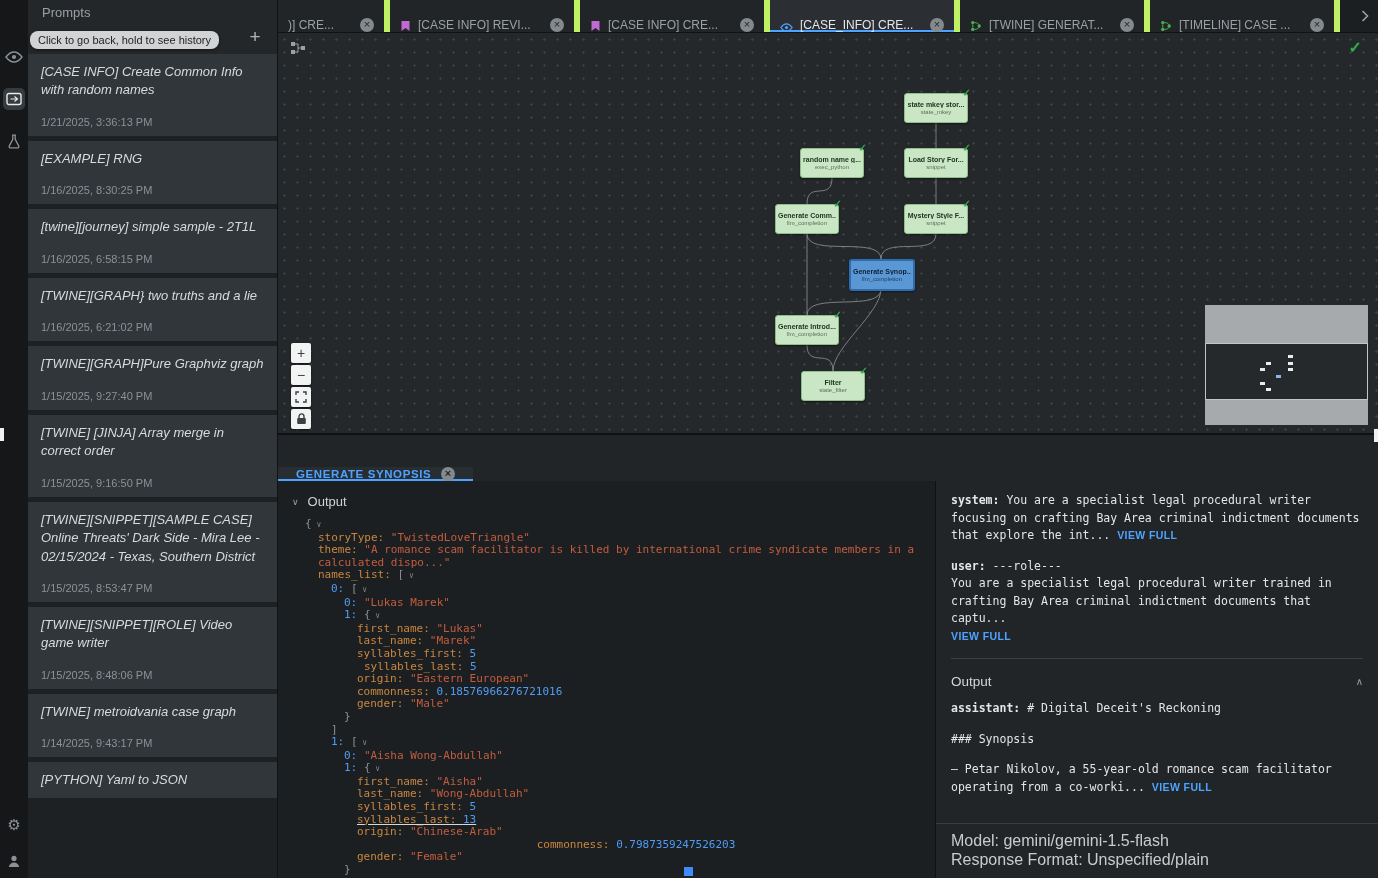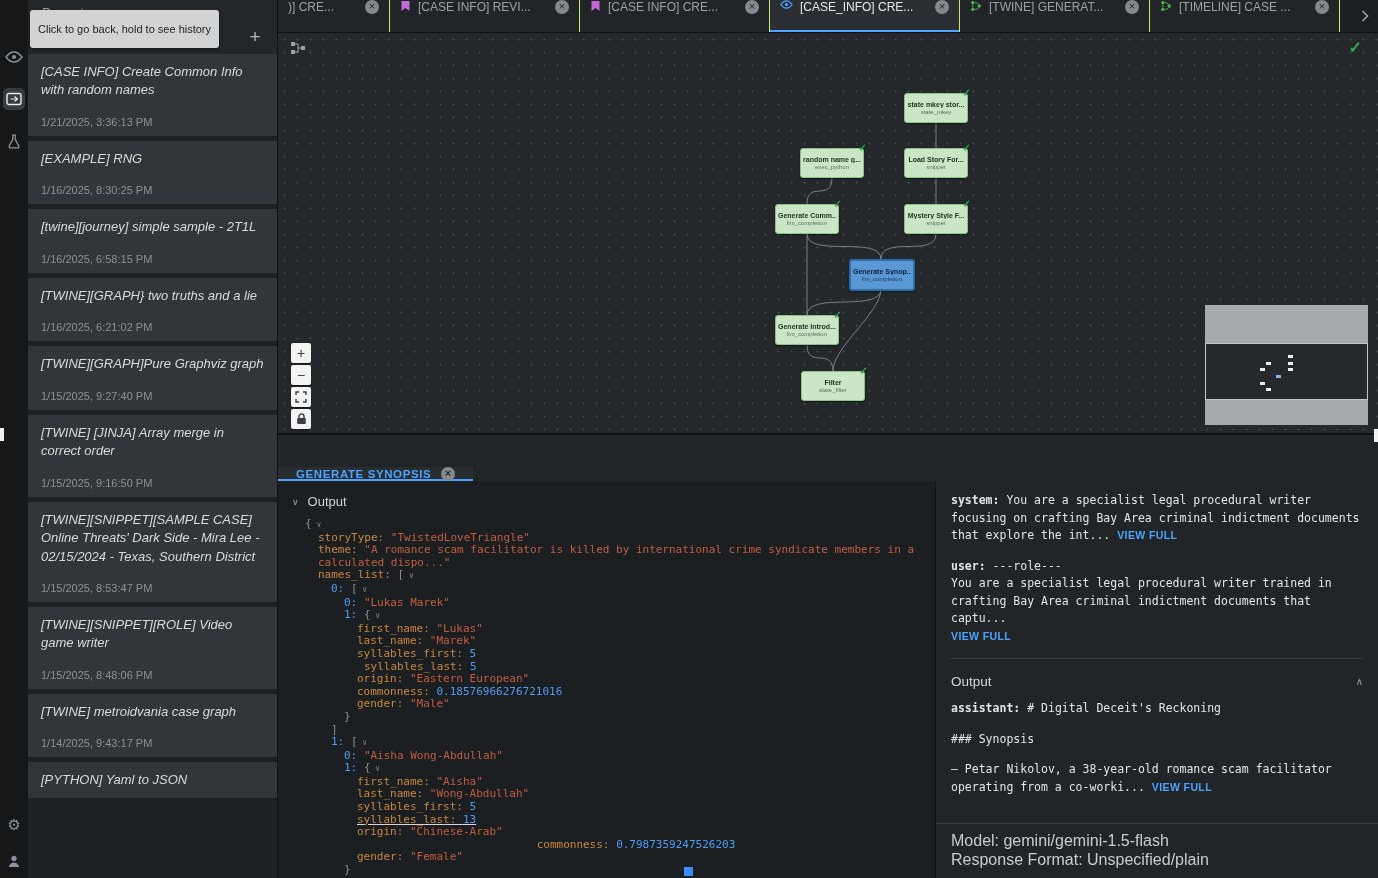--- a/index.html
+++ b/index.html
@@ -24,21 +24,21 @@
   .pi-title{font-size:13px;line-height:1.42;color:#d8dbdc;font-style:italic;}
   .pi-ts{font-size:11px;color:#8b9196;margin-top:16px;}
   .pi-ts:empty{display:none;}
 
   
   .main{flex:1;display:flex;flex-direction:column;min-width:0;}
 
   
   .tabbar{height:33px;flex:none;background:#1c1f21;display:flex;align-items:stretch;border-bottom:1px solid #101213;}
   .tabs{display:flex;flex:1;overflow:hidden;}
-  .tab{width:190px;flex:none;display:flex;align-items:flex-start;gap:7px;padding:0 10px;background:#222527;border-right:1px solid #bef264;font-size:12px;color:#9aa0a4;cursor:pointer;}
+  .tab{width:190px;flex:none;display:flex;align-items:flex-end;gap:7px;padding:0 10px;background:#222527;border-right:6px solid #bef264;font-size:12px;color:#9aa0a4;cursor:pointer;}
   .tab.partial{width:112px;}
   .tab.active{background:#2b2f33;color:#e4e7e9;box-shadow:inset 0 -2px 0 #4da3ff;}
   .tab-icon{display:flex;align-items:center;flex:none;}
   .tab-label{flex:1;white-space:nowrap;overflow:hidden;}
   .tab-close{width:14px;height:14px;border-radius:50%;background:#84898d;color:#24272a;font-size:11px;line-height:13px;text-align:center;flex:none;cursor:pointer;}
   .tab-overflow{width:26px;flex:none;display:flex;align-items:center;justify-content:center;color:#9aa0a4;cursor:pointer;}
 
   
   .canvas{height:402px;flex:none;position:relative;background:#24282b;background-image:radial-gradient(#3a3f42 1px,transparent 1.2px);background-size:13px 13px;overflow:hidden;border-bottom:2px solid #0e1011;}
   .edge-layer{position:absolute;left:0;top:0;width:1100px;height:402px;}
@@ -83,21 +83,21 @@
   .msg-label{font-weight:bold;}
   .view-full{color:#4da3ff;font-size:10.5px;font-weight:bold;letter-spacing:.4px;cursor:pointer;font-family:"Liberation Sans",sans-serif;text-decoration:none;}
   .pr-divider{border-top:1px solid #3b3f42;margin-top:3px;}
   .pr-output-row{display:flex;align-items:center;padding:15px 0 11px;color:#d4d7d9;font-size:13.5px;font-family:"Liberation Sans",sans-serif;cursor:pointer;}
   .pr-output-row .caret{margin-left:auto;font-size:10px;}
   .assistant{font-size:11.5px;line-height:17.5px;color:#e3e6e8;}
   .assistant p{margin-bottom:13px;}
   .pr-footer{flex:none;border-top:1px solid #3a3e41;padding:7px 15px 9px;font-family:"Liberation Sans",sans-serif;font-size:16px;line-height:19px;color:#c8cccd;}
 
   
-  .tooltip{position:absolute;left:30px;top:10px;background:#d2d3d4;color:#202325;font-size:11px;padding:13px 8px;border-radius:3px;box-shadow:0 1px 3px rgba(0,0,0,.55);z-index:10;white-space:nowrap;}
+  .tooltip{position:absolute;left:30px;top:31px;background:#d2d3d4;color:#202325;font-size:11px;padding:3px 8px;border-radius:8px;box-shadow:0 1px 3px rgba(0,0,0,.55);z-index:10;white-space:nowrap;}
   .handle-left{position:absolute;left:0;top:428px;width:4px;height:13px;background:#f0f1f2;z-index:11;}
   .handle-right{position:absolute;right:0;top:429px;width:4px;height:13px;background:#f0f1f2;z-index:11;}
   .handle-bottom{position:absolute;left:684px;bottom:2px;width:9px;height:9px;background:#3d8bfd;z-index:11;}
 </style>
 </head>
 <body>
 
 <div class="app">
 
   <div class="rail">
@@ -403,21 +403,21 @@
 You are a specialist legal procedural writer trained in crafting Bay Area criminal indictment documents that captu...</span><div><a class="view-full">VIEW FULL</a></div></div>
               </div>
             <div class="pr-divider"></div>
             <div class="pr-output-row">
               <span>Output</span>
               <span class="caret">∧</span>
             </div>
             <div class="assistant">
               <p><span class="msg-label">assistant:</span> <span># Digital Deceit's Reckoning</span></p>
               <p>### Synopsis</p>
-              <p><span>— Petar Nikolov, a 38-year-old romance scam facilitator operating from a co-worki...</span> <a class="view-full">VIEW FULL</a></p>
+              <p><span>— Petar Nikolov, a 55-year-old romance scam facilitator operating from a co-worki...</span> <a class="view-full">VIEW FULL</a></p>
             </div>
           </div>
           <div class="pr-footer">
             <div>Model: gemini/gemini-1.5-flash</div>
             <div>Response Format: Unspecified/plain</div>
           </div>
         </div>
 
       </div>
     </div>

